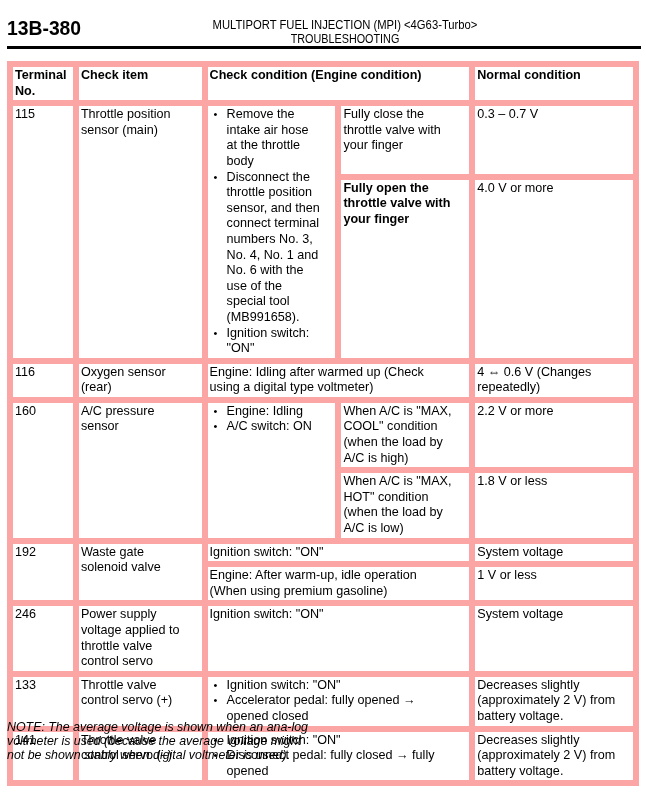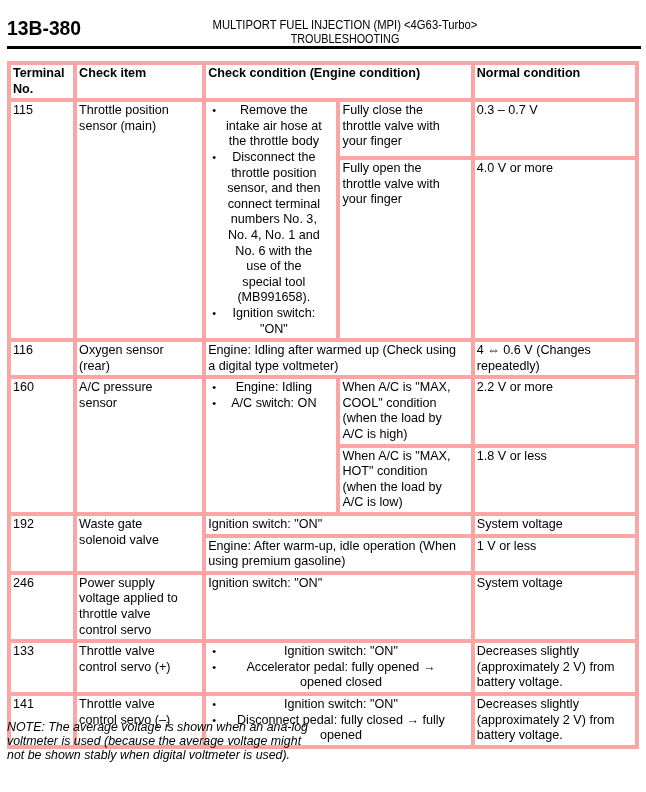--- a/index.html
+++ b/index.html
@@ -24,30 +24,30 @@
   }
   .rule {
     position: absolute; left: 7px; width: 634px; top: 46px; height: 3px; background: #000;
   }
   table.spec {
     position: absolute; left: 7px; top: 61px; width: 632px;
     border-collapse: collapse; table-layout: fixed;
     font-size: 12.6px; line-height: 15.6px;
   }
   table.spec td, table.spec th {
-    border: 4px solid #fca5a5; vertical-align: top; text-align: left;
+    border: 6px solid #fca5a5; vertical-align: top; text-align: left;
     padding: 1px 14px 1px 2px; font-weight: normal;
   }
   table.spec th { font-weight: bold; }
   .c1 { width: 64px; }
   .c2 { width: 125px; }
   .c3a { width: 130px; }
   .c3b { width: 130px; }
   .c4 { width: 159px; }
-  ul.bl { margin: 0; padding: 0 0 0 17px; list-style: none; text-align: center; }
+  ul.bl { margin: 0; padding: 0 0 0 17px; list-style: none; }
   ul.bl li { position: relative; }
   ul.bl li::before {
     content: "•"; position: absolute; left: -13px; top: 0; font-size: 11px;
   }
   .note {
     position: absolute; left: 7px; top: 720px; width: 310px;
     font-size: 12.4px; line-height: 14px; font-style: italic;
   }
 </style>
 </head>
@@ -81,21 +81,21 @@
       <ul class="bl">
         <li>Remove the intake air hose at the throttle body</li>
         <li>Disconnect the throttle position sensor, and then connect terminal numbers No. 3, No. 4, No. 1 and No. 6 with the use of the special tool (MB991658).</li>
         <li>Ignition switch: "ON"</li>
       </ul>
     </td>
     <td>Fully close the throttle valve with your finger</td>
     <td>0.3 – 0.7 V</td>
   </tr>
   <tr>
-    <td style="height:176px;">Fully open the throttle valve with your finger</td>
+    <td style="height:176px;font-weight:bold;">Fully open the throttle valve with your finger</td>
     <td>4.0 V or more</td>
   </tr>
 
   <tr>
     <td>116</td>
     <td>Oxygen sensor (rear)</td>
     <td colspan="2">Engine: Idling after warmed up (Check using a digital type voltmeter)</td>
     <td>4 ⇔ 0.6 V (Changes repeatedly)</td>
   </tr>
 

